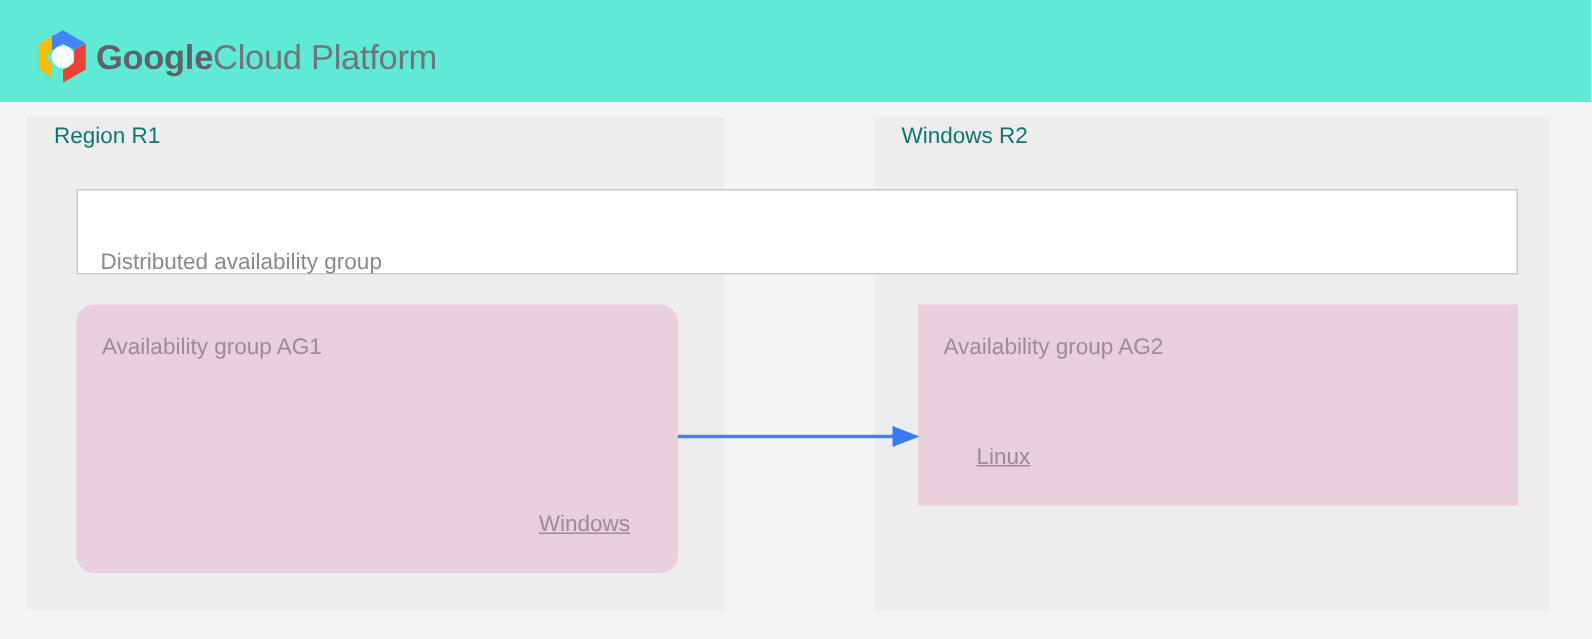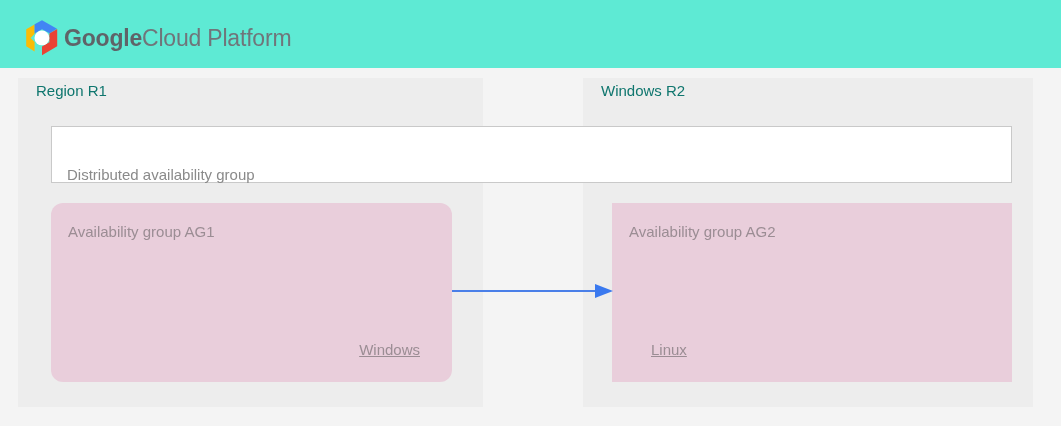--- a/index.html
+++ b/index.html
@@ -85,21 +85,21 @@
     white-space: nowrap;
     margin-top: 20px;
   }
 
   
   .ag-box {
     position: absolute;
     background: #e9cedb;
   }
   #ag-box-1 { left: 51px;  top: 203px; width: 401px; height: 179px; border-radius: 12px; }
-  #ag-box-2 { left: 612px; top: 203px; width: 400px; height: 179px; }
+  #ag-box-2 { left: 612px; top: 203px; width: 400px; height: 134px; }
 
   .ag-title {
     position: absolute;
     top: 20px;
     left: 17px;
     font-size: 15px;
     color: #9b8d94;
     white-space: nowrap;
   }
   .ag-os {

